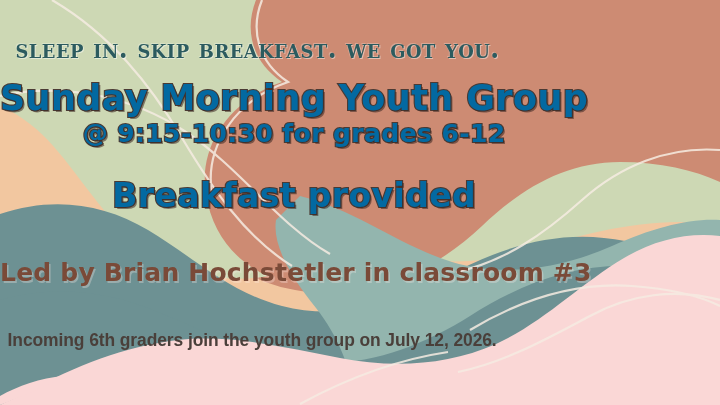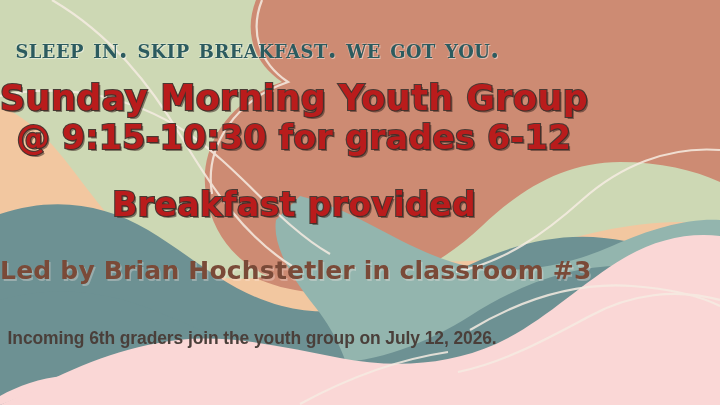--- a/index.html
+++ b/index.html
@@ -48,38 +48,38 @@
       -1px -1px 0 rgba(255,255,255,0.25);
     transform: scaleX(0.94);
   }
 
   
   .mainblock {
     margin-top: 14px;
     text-align: center;
     font-family: "DejaVu Sans", sans-serif;
     font-weight: bold;
-    color: #b91c1c;
+    color: #0369a1;
     line-height: 1.18;
   }
   .mainblock .line {
     font-size: 34px;
     letter-spacing: 0.4px;
     white-space: nowrap;
     -webkit-text-stroke: 2.2px #4a3a34;
     paint-order: stroke fill;
     text-shadow: 2px 2px 0 rgba(60,40,34,0.55);
   }
   .mainblock .line.l1 { font-size: 35px; }
-  .mainblock .line.l2 { font-size: 33px; }
+  .mainblock .line.l2 { font-size: 25px; }
   .mainblock .line.l3 { font-size: 33px; margin-top: 28px; }
 
   
   .leader {
-    margin-top: 31px;
+    margin-top: 42px;
     font-family: "DejaVu Sans", sans-serif;
     font-weight: bold;
     font-size: 25px;
     letter-spacing: 0.2px;
     color: #7a4a38;
     white-space: nowrap;
     text-shadow: 1.5px 1.5px 0 rgba(255,240,235,0.30);
   }
 
   

